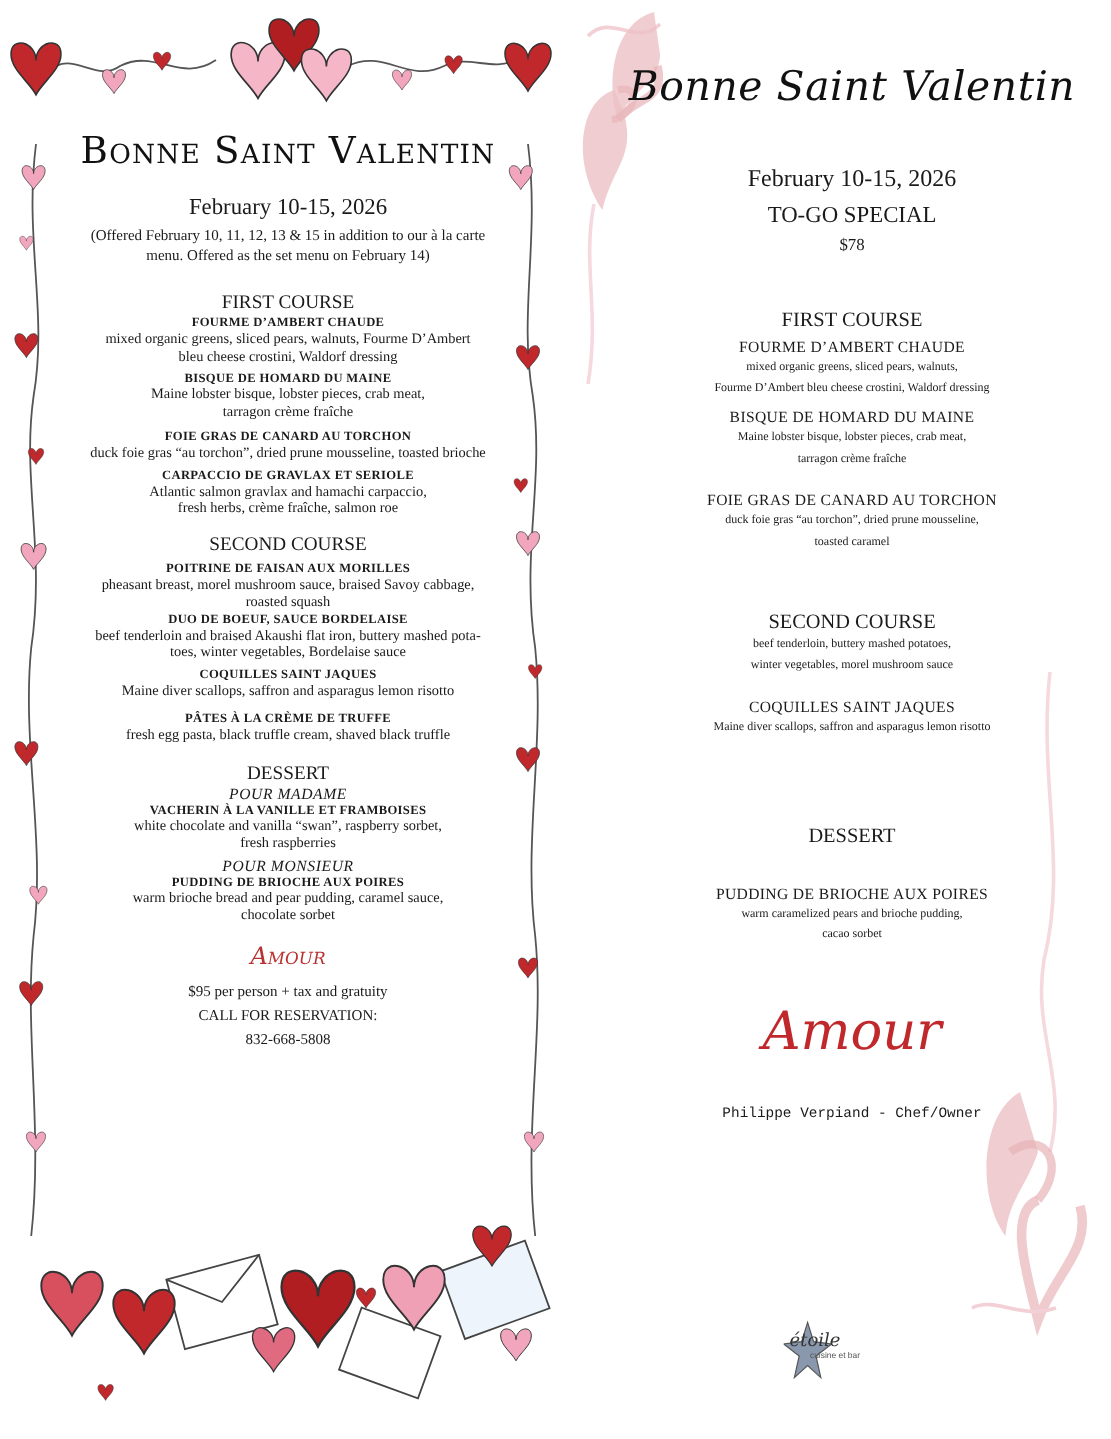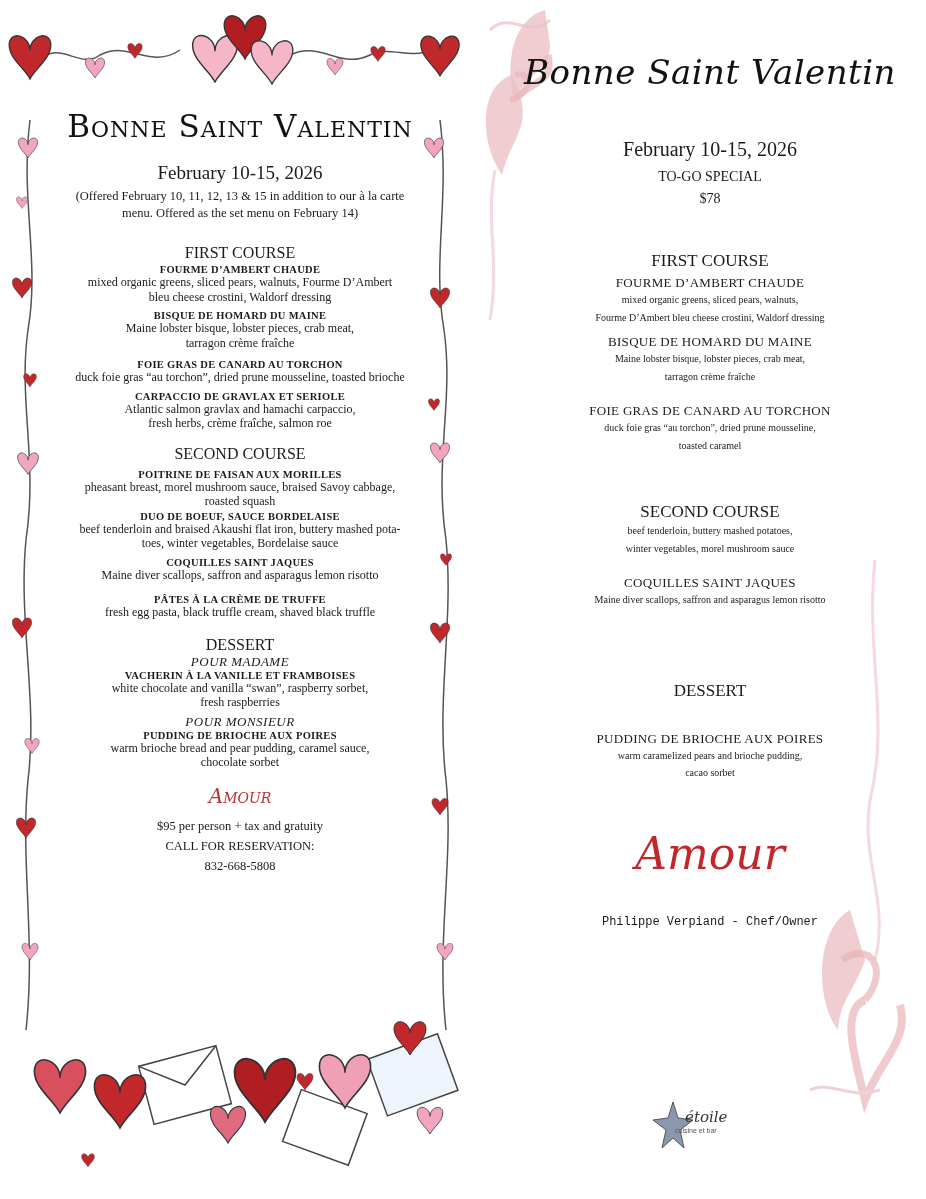--- a/index.html
+++ b/index.html
@@ -176,21 +176,21 @@
     <path d="M405,560 C395,650 420,720 400,800 C390,860 420,900 405,960" stroke="#f6d9de" stroke-width="3" fill="none"></path>
     <path d="M380,910 C345,930 345,1000 368,1030 C370,1000 385,990 395,960 Z" fill="#ecc1c4" opacity="0.8"></path>
     <path d="M372,960 C400,940 420,970 395,1000" stroke="#e7b3b7" stroke-width="7" fill="none" opacity="0.7"></path>
     <path d="M395,1000 C370,1010 385,1060 395,1100 C410,1060 440,1040 430,1005" stroke="#e8b5b9" stroke-width="8" fill="none" opacity="0.7"></path>
     <path d="M340,1090 C360,1080 380,1100 410,1090" stroke="#f3d0d6" stroke-width="3" fill="none"></path>
   </svg>
 
   <div class="center" style="left:30px; width:420px; top:52px;">
     <div class="title-right">Bonne Saint Valentin</div>
     <div style="font-size:20px; margin-top:46px;">February 10-15, 2026</div>
-    <div style="font-size:14px; margin-top:8px;">TO-GO SPECIAL</div>
+    <div style="font-size:19px; margin-top:8px;">TO-GO SPECIAL</div>
     <div style="font-size:14px; margin-top:6px;">$78</div>
 
     <div style="margin-top:44px;">
       <div class="sec">FIRST COURSE</div>
       <div>
           <div class="dish" style="margin-top:4px;">FOURME D’AMBERT CHAUDE</div>
           <div class="desc">mixed organic greens, sliced pears, walnuts,</div>
           <div class="desc">Fourme D’Ambert bleu cheese crostini, Waldorf dressing</div>
         </div>
       <div>
@@ -227,16 +227,16 @@
     </div>
 
     <div class="amour-r" style="margin-top:46px;">Amour</div>
     <div style="font-size:12px; margin-top:36px; font-family:Liberation Mono, monospace;">Philippe Verpiand - Chef/Owner</div>
   </div>
 
   <div style="position:absolute; left:183px; top:1100px; width:80px; height:60px;">
     <svg width="40" height="50" viewBox="0 0 40 50" style="position:absolute; left:0; top:0;">
       <polygon points="20,2 25,18 40,20 27,30 31,48 20,38 9,48 13,30 0,20 15,18" fill="#8a98ad" stroke="#555" stroke-width="1"></polygon>
     </svg>
-    <div style="position:absolute; left:32px; top:8px; font-family:'DejaVu Serif',serif; font-style:italic; font-size:15px; color:#333;">étoile</div>
+    <div style="position:absolute; left:5px; top:8px; font-family:'DejaVu Serif',serif; font-style:italic; font-size:15px; color:#333;">étoile</div>
     <div style="position:absolute; left:22px; top:27px; font-family:'Liberation Sans',sans-serif; font-size:7px; color:#555;">cuisine et bar</div>
   </div>
 </div>
 
 </body></html>

